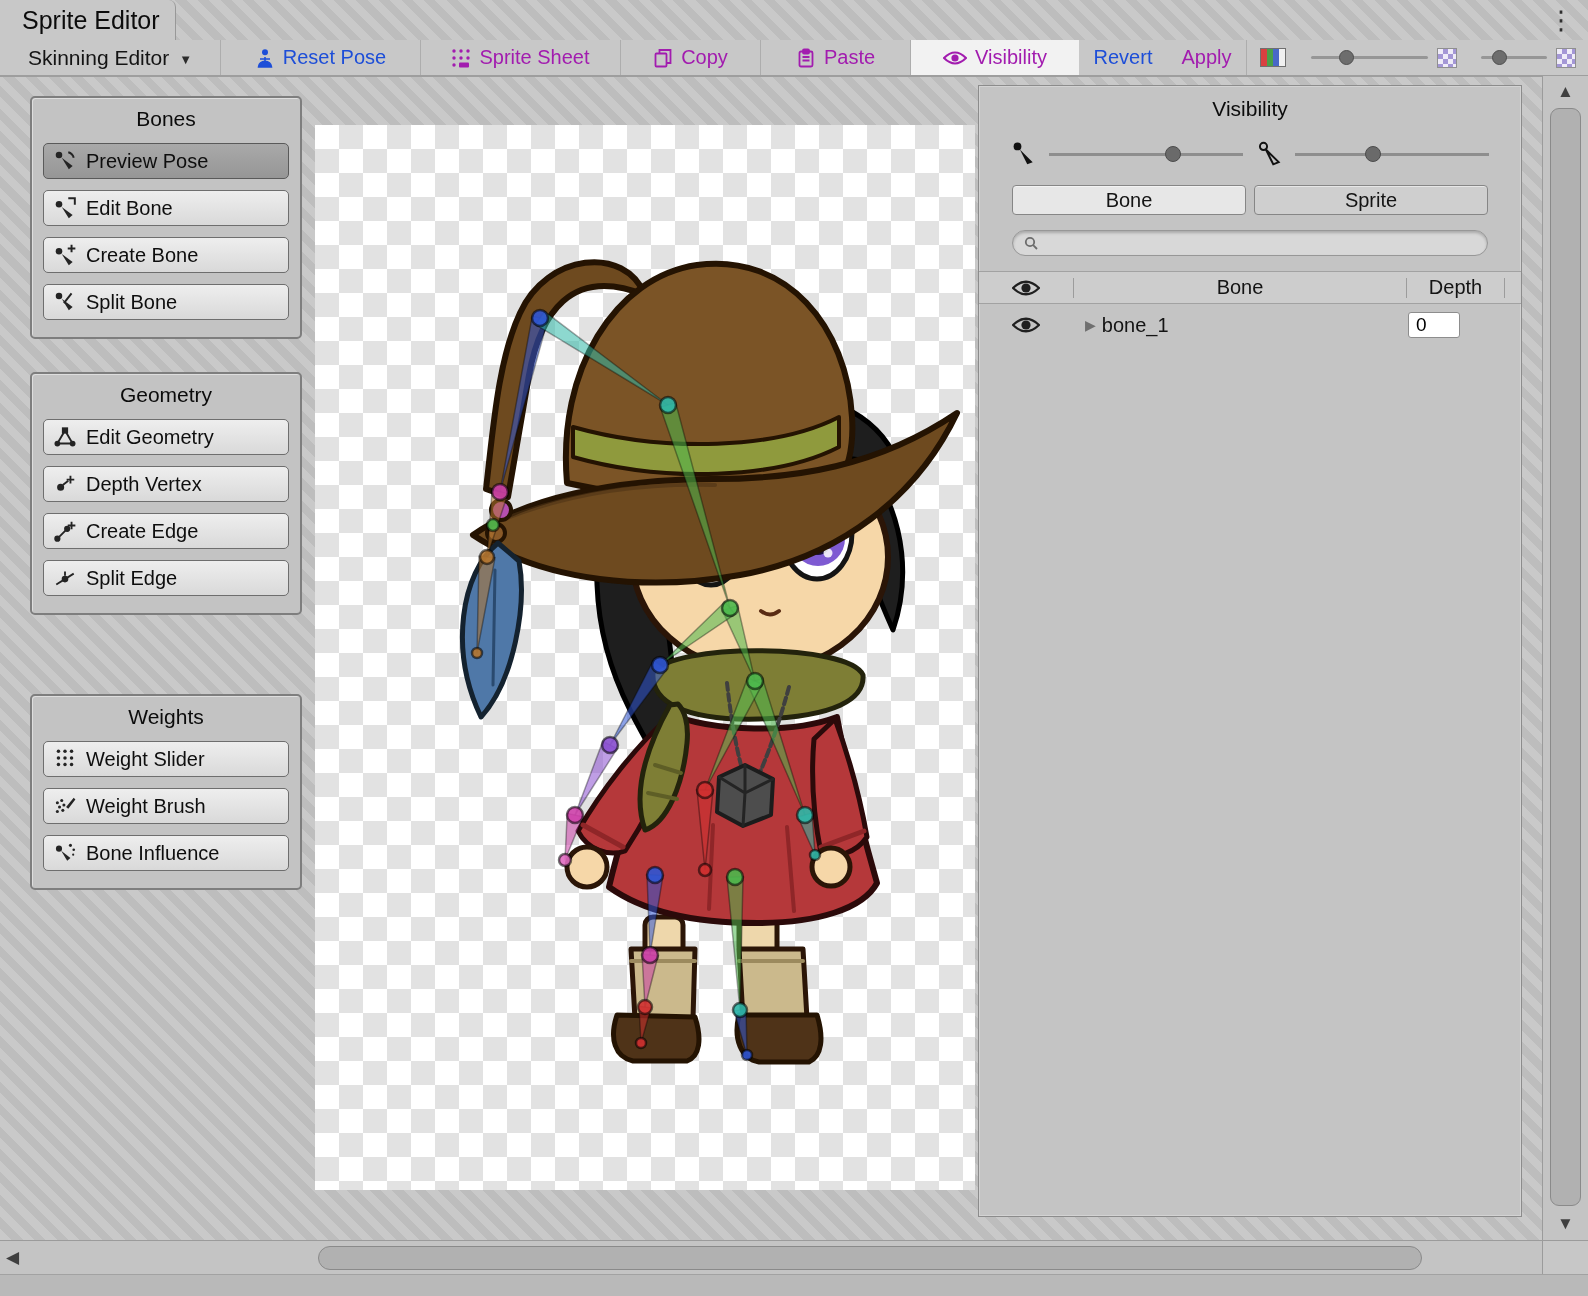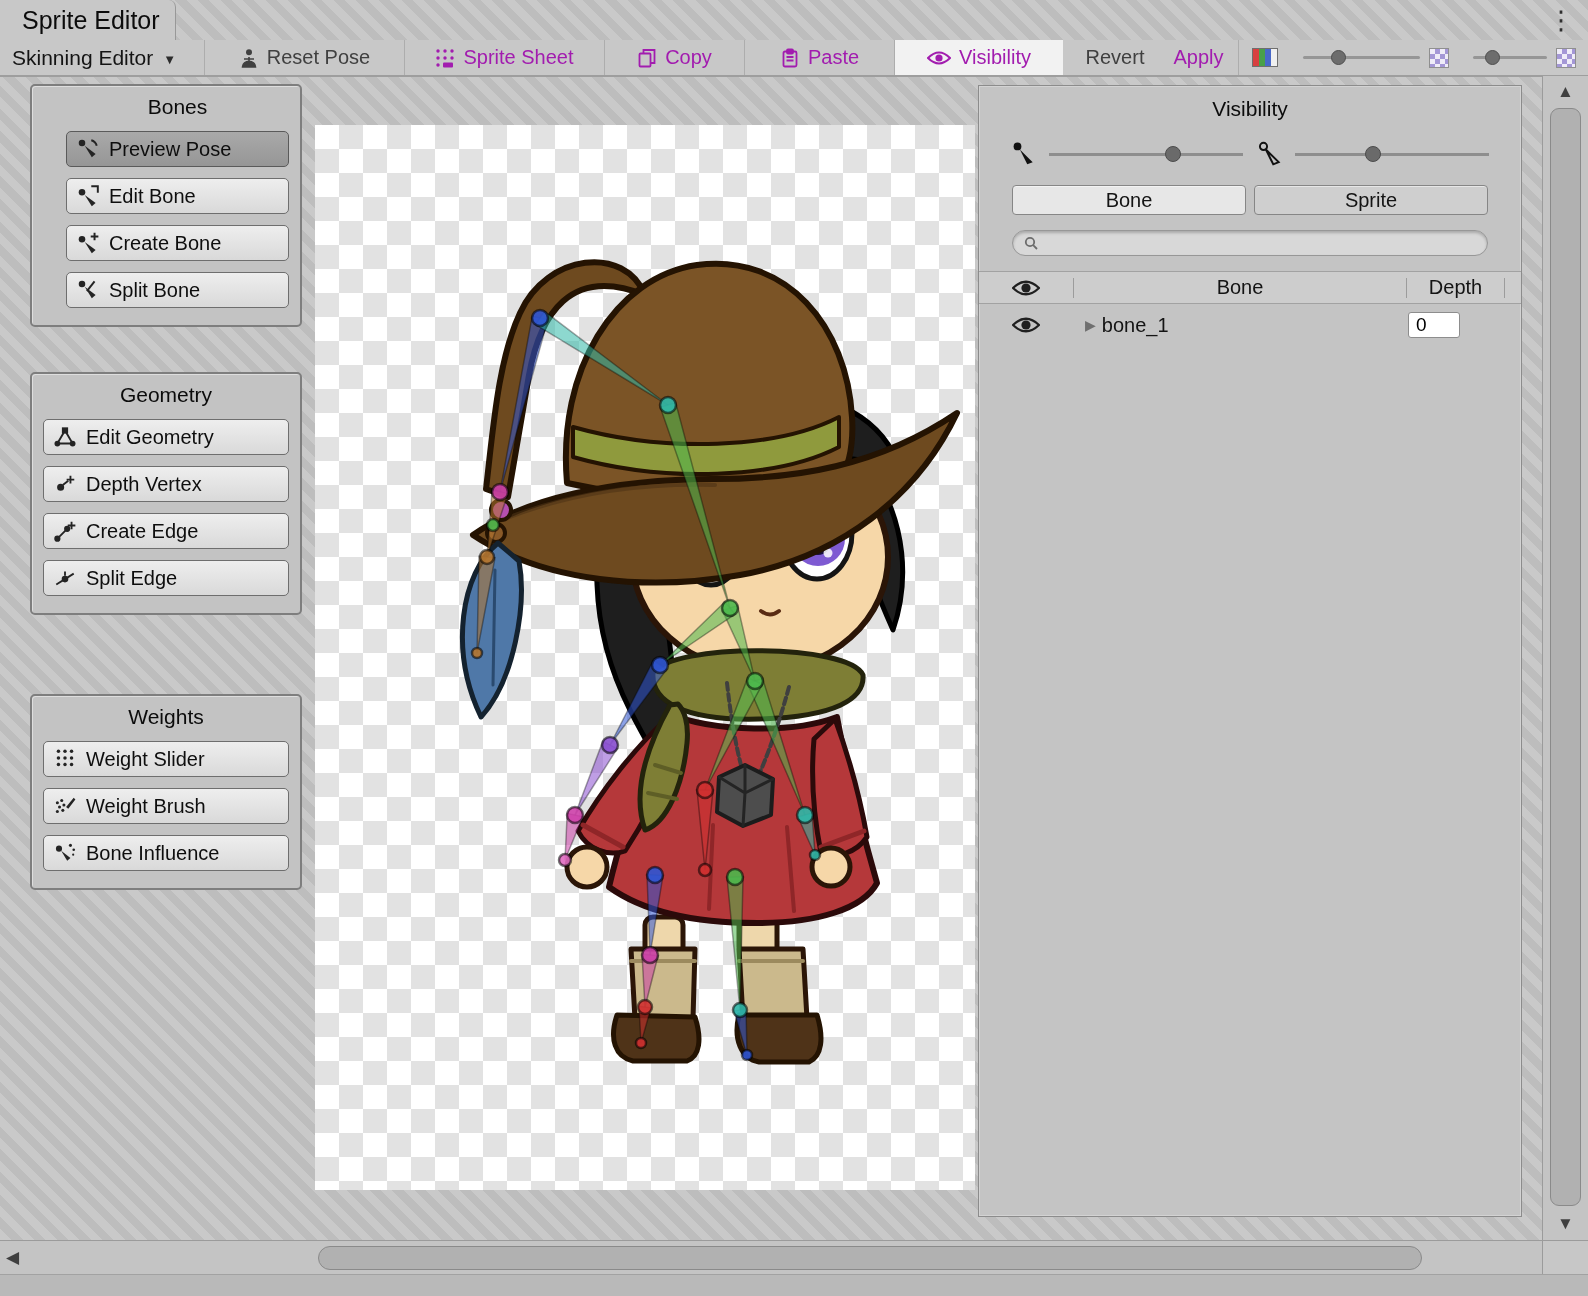--- a/index.html
+++ b/index.html
@@ -11,51 +11,51 @@
 
   
   .tabbar { position:absolute; left:0; top:0; width:100%; height:40px; }
   .sprite-tab { position:absolute; left:0; top:0; width:176px; height:40px;
     background:#c8c8c8; border-right:1px solid #989898; border-top-right-radius:7px;
     display:flex; align-items:center; padding-left:22px; font-size:25px; color:#0c0c0c; }
   .win-menu { position:absolute; right:14px; top:4px; font-size:26px; color:#2e2e2e; line-height:32px; cursor:default;}
 
   
   .toolbar { position:absolute; left:0; top:40px; width:100%; height:37px;
-    background:#c8c8c8; border-bottom:2px solid #9e9e9e; display:flex; align-items:flex-end; font-size:20px; }
+    background:#c8c8c8; border-bottom:2px solid #9e9e9e; display:flex; align-items:flex-end; font-size:20px;padding-left:16px; }
   .tb-item { display:flex; align-items:center; justify-content:center; gap:8px; height:100%; }
   .tb-sepr { border-right:1px solid #adadad; }
   .tb-mode { width:205px; justify-content:flex-start; padding-left:12px; gap:10px; font-size:21px; }
   .tb-mode .dd { font-size:13px; color:#2c2c2c; padding-top:3px; }
   .tb-btn { cursor:default; color:#a21caf; }
-  .tb-btn.disabled { color:#404040; }
+  .tb-btn.disabled { color:#1d4ed8; }
   .tb-btn.active { background:#f2f2f2; }
   .w-reset{width:200px;} .w-sheet{width:200px;} .w-copy{width:140px;} .w-paste{width:150px;}
-  .w-vis{width:168px;} .w-revert{width:88px;margin-left:8px;} .w-apply{width:80px;} .w-swatch{width:52px;}
+  .w-vis{width:168px;} .w-revert{width:88px;} .w-apply{width:80px;} .w-swatch{width:52px;}
   .tb-icon { flex:0 0 auto; }
   .color-swatch { width:26px; height:19px; border:1px solid #6f6f6f;
     background:linear-gradient(90deg,#d84040 0 25%,#49a049 25% 50%,#4868c8 50% 75%,#f0f0f0 75% 100%); }
   .tb-slider { flex:1; display:flex; align-items:center; gap:9px; padding:0 12px; }
   .sl-track { position:relative; flex:1; height:3px; background:#969696; border-radius:2px; }
   .sl-knob { position:absolute; top:-6px; width:15px; height:15px; border-radius:50%;
     background:#6d6d6d; border:1px solid #4e4e4e; }
   .checker-chip { width:20px; height:20px; border:1px solid #8f8f8f; background-color:#efecf8;
     background-image:linear-gradient(45deg,#a497d6 25%,transparent 25% 75%,#a497d6 75%),
                      linear-gradient(45deg,#a497d6 25%,transparent 25% 75%,#a497d6 75%);
     background-position:0 0,5px 5px; background-size:10px 10px; }
 
   
   .group { position:absolute; left:30px; width:272px; background:#c3c3c3;
     border:2px solid #7e7e7e; border-radius:5px; box-shadow:inset 1px 1px 0 rgba(255,255,255,.45); padding-bottom:6px; }
   .group-title { text-align:center; font-size:21px; padding:9px 0 12px; color:#0b0b0b; }
   .tool-btn { display:flex; align-items:center; gap:9px; margin:0 11px 11px; height:36px;
     background:linear-gradient(#eeeeee,#d9d9d9); border:1px solid #6e6e6e; border-radius:5px;
     padding:0 9px; font-size:20px; color:#0e0e0e; cursor:default; }
   .tool-btn.selected { background:linear-gradient(#a9a9a9,#969696); border-color:#5a5a5a; }
-  .g-bones{top:84px;padding-left:23px;} .g-geom{top:372px;} .g-weights{top:694px;}
+  .g-bones{top:96px;} .g-geom{top:372px;} .g-weights{top:694px;}
   .ti { width:24px; height:24px; flex:0 0 auto; color:#242424; }
 
   
   .canvas { position:absolute; left:315px; top:125px; width:660px; height:1065px;
     background-color:#ffffff;
     background-image:linear-gradient(45deg,#e2e2e2 25%,transparent 25% 75%,#e2e2e2 75%),
                      linear-gradient(45deg,#e2e2e2 25%,transparent 25% 75%,#e2e2e2 75%);
     background-position:0 0,24px 24px; background-size:48px 48px; }
   .canvas svg { position:absolute; inset:0; }
 

